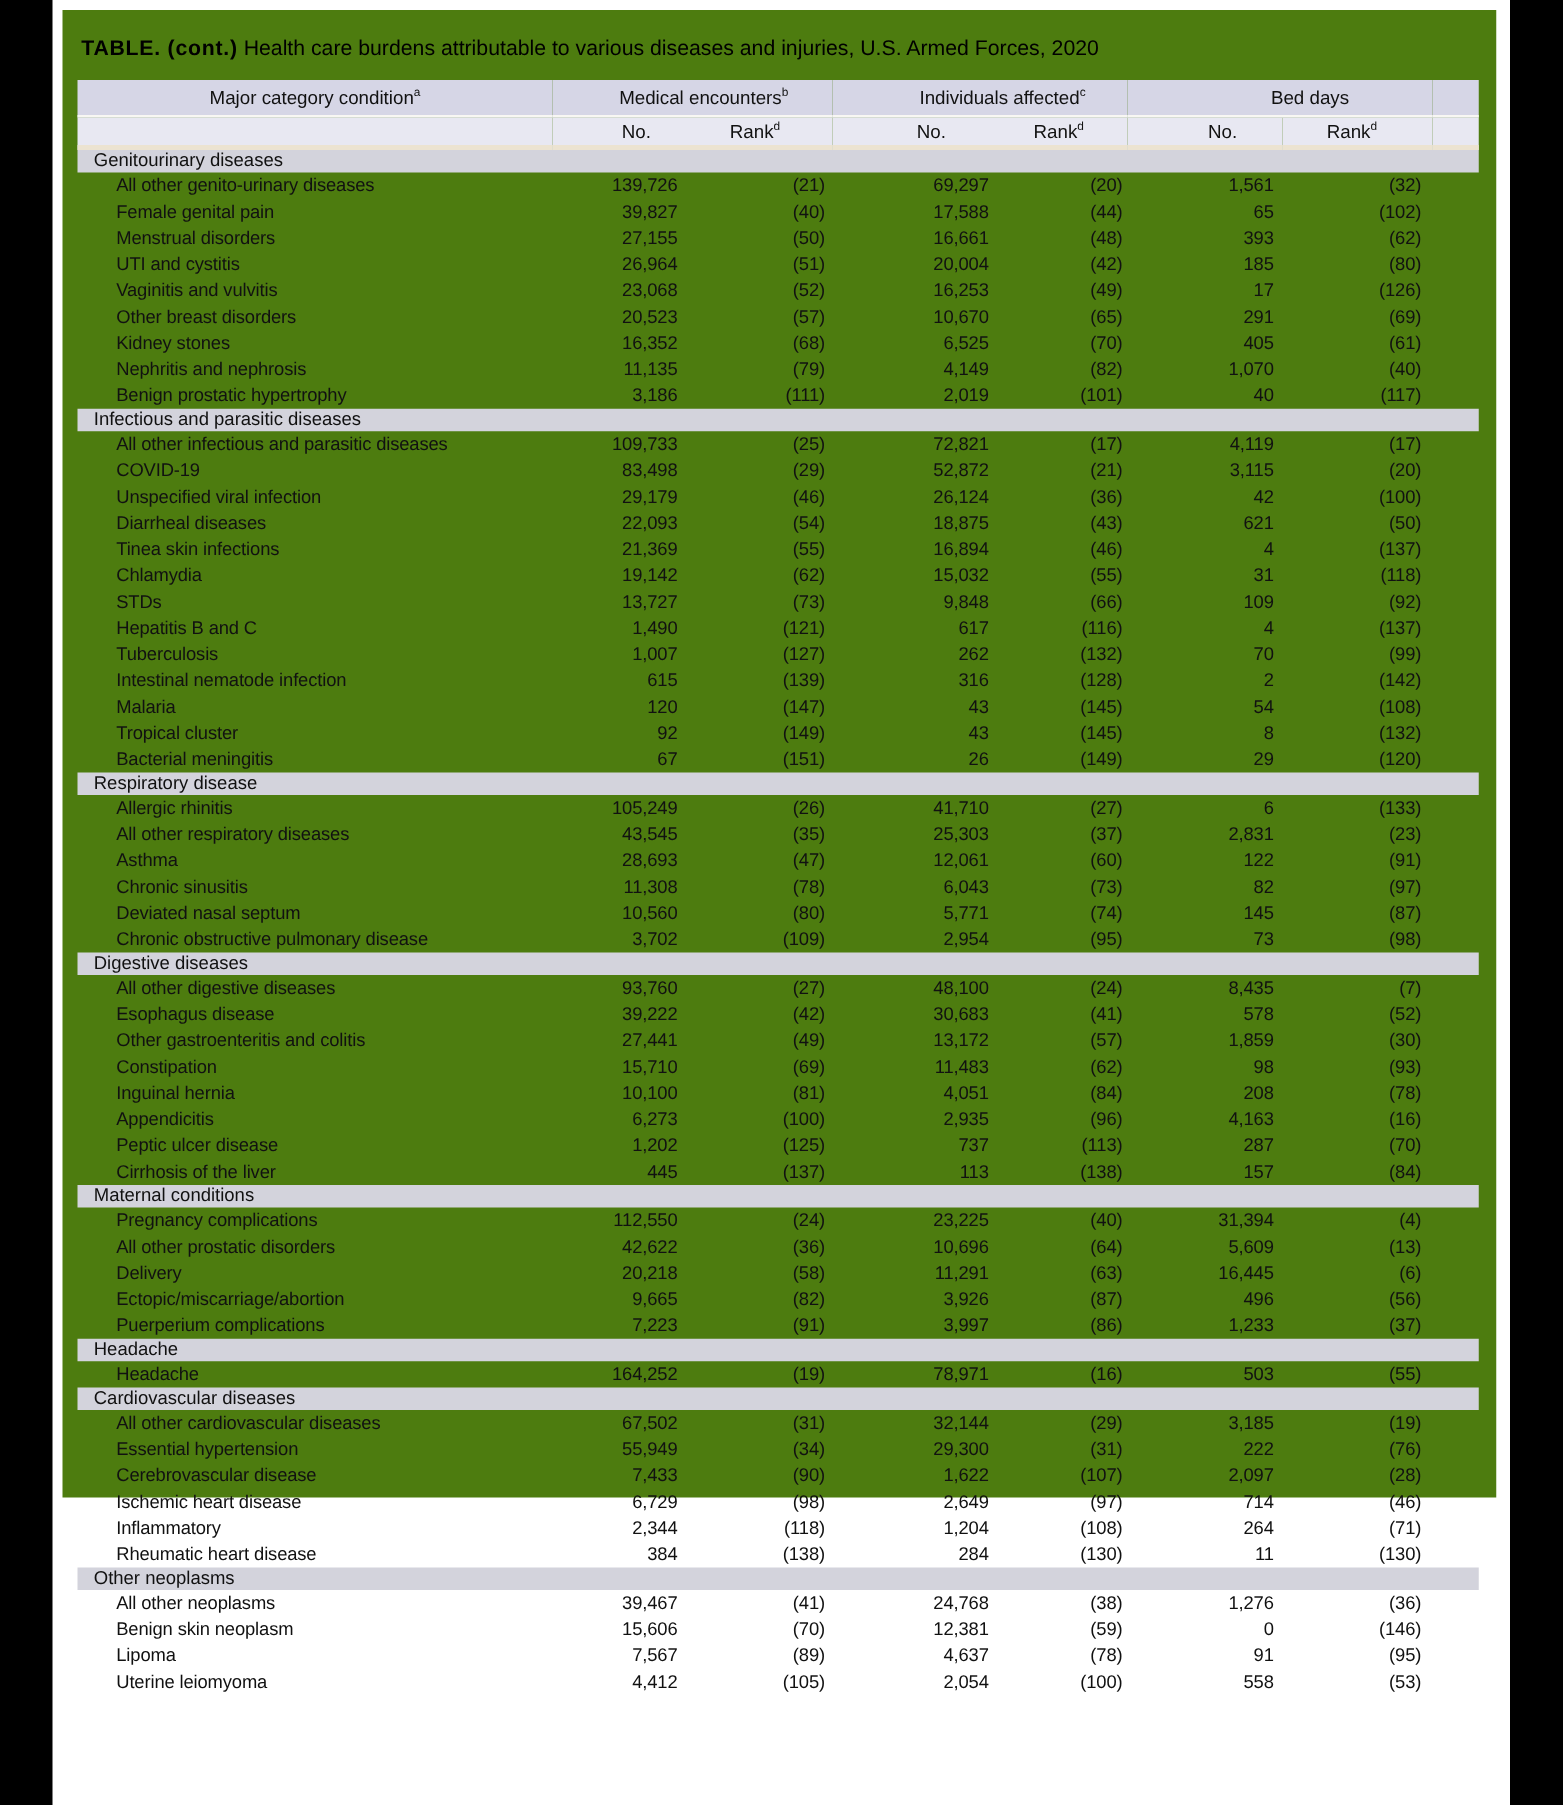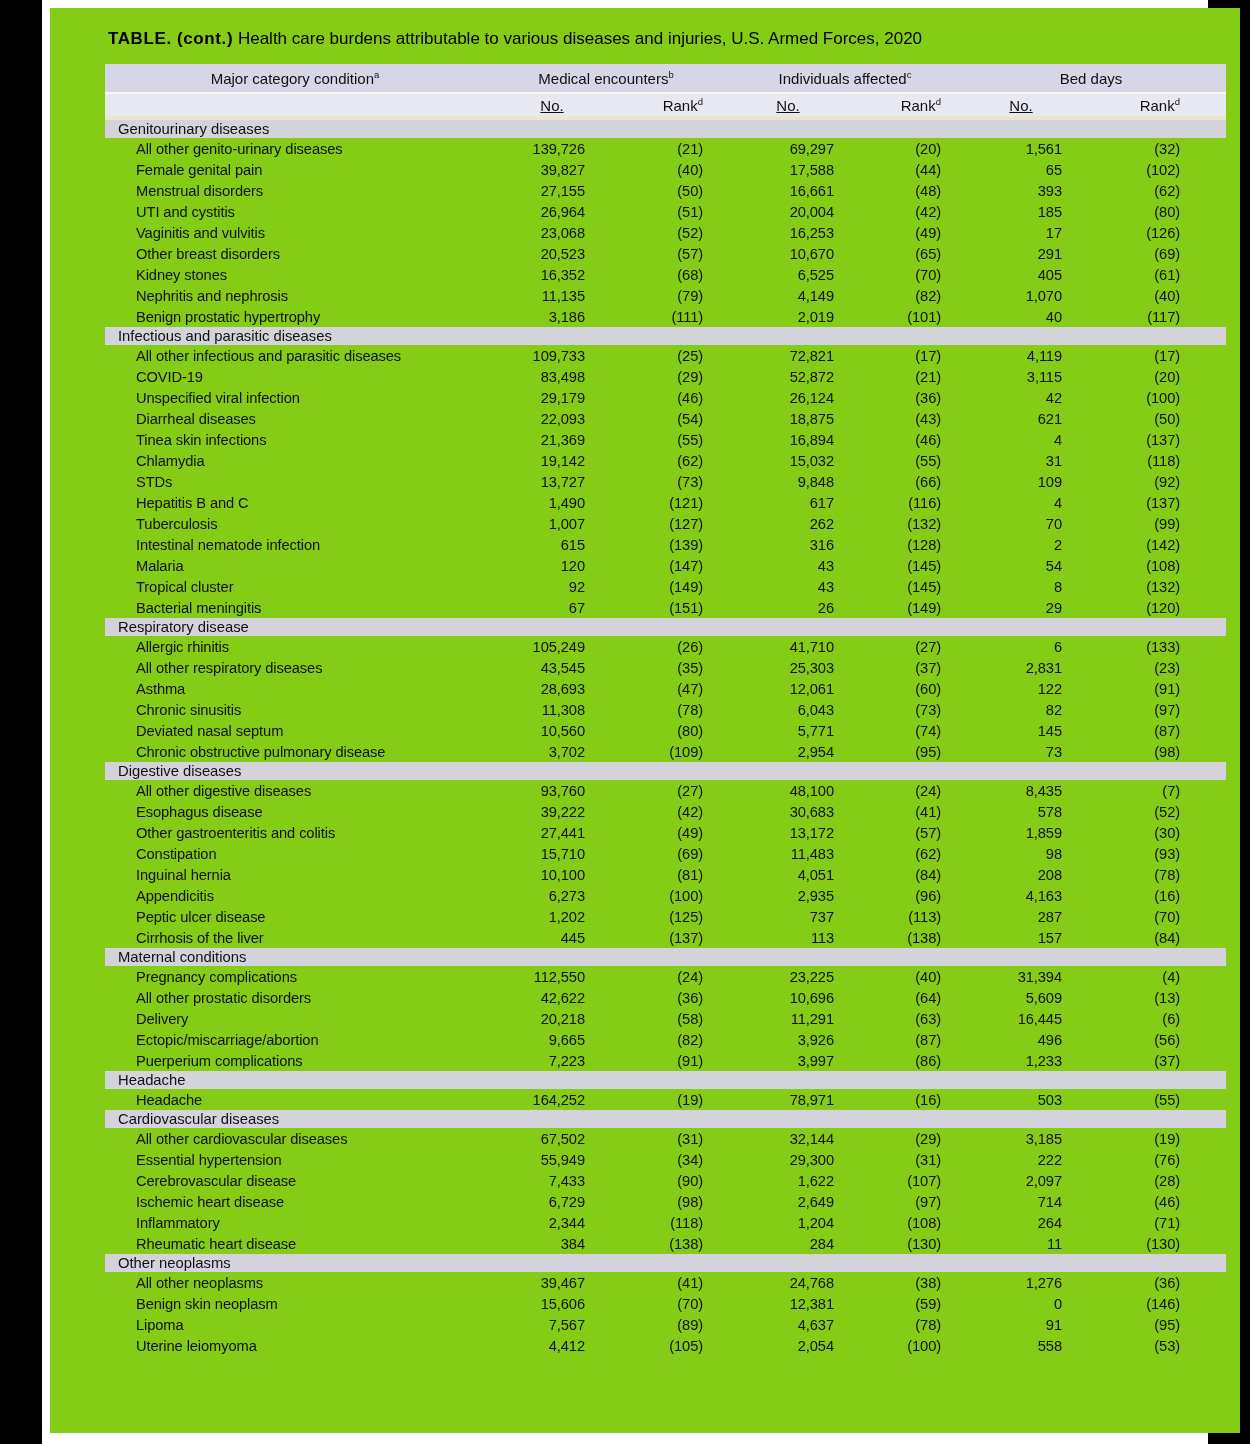--- a/index.html
+++ b/index.html
@@ -9,23 +9,22 @@
     font-family:"Liberation Sans", sans-serif;
     color:#111111;
     overflow:hidden;
   }
   .black-bar { position:absolute; top:0; bottom:0; background:#000000; }
   .black-bar.left  { left:0; width:42px; }
   .black-bar.right { left:1208px; width:42px; }
 
   .page {
     position:absolute; left:50px; top:8px;
-    width:1147px; height:1425px;
-    background:#84cc16;
-    padding-left:43px;
+    width:1147px; height:1190px;
+    background:#4d7c0f;
   }
 
   .title {
     margin:20px 0 0 15px;
     font-size:17px;
     line-height:22px;
     color:#000;
     white-space:nowrap;
   }
   .title .tprefix { font-weight:800; letter-spacing:0.6px; }
@@ -55,22 +54,22 @@
     text-align:center;
   }
   tr.h1 th.g-me { padding-left:18px;text-align:center; }
   tr.h1 th.g-ia { padding-left:36px; }
   tr.h1 th.g-bd { padding-left:48px; }
   tr.h2 th {
     background:#e8e8f2;
     height:22px;
     border-bottom:4px solid #ece3d1;
   }
-  tr.h2 th.no-h   { text-align:center; padding-left:28px;text-decoration:underline; }
-  tr.h2 th.rank-h { text-align:right; }
+  tr.h2 th.no-h   { text-align:center; padding-left:28px; }
+  tr.h2 th.rank-h { text-align:center; }
   tr.h2 th.r1 { padding-right:6px; }
   tr.h2 th.r2 { padding-right:4px; }
   tr.h2 th.r3 { padding-right:9px; }
 
   sup { font-size:9.5px; vertical-align:super; line-height:0; }
 
   tr.section td {
     background:#d3d3dc;
     height:18px;
     padding:0 0 0 13px;

